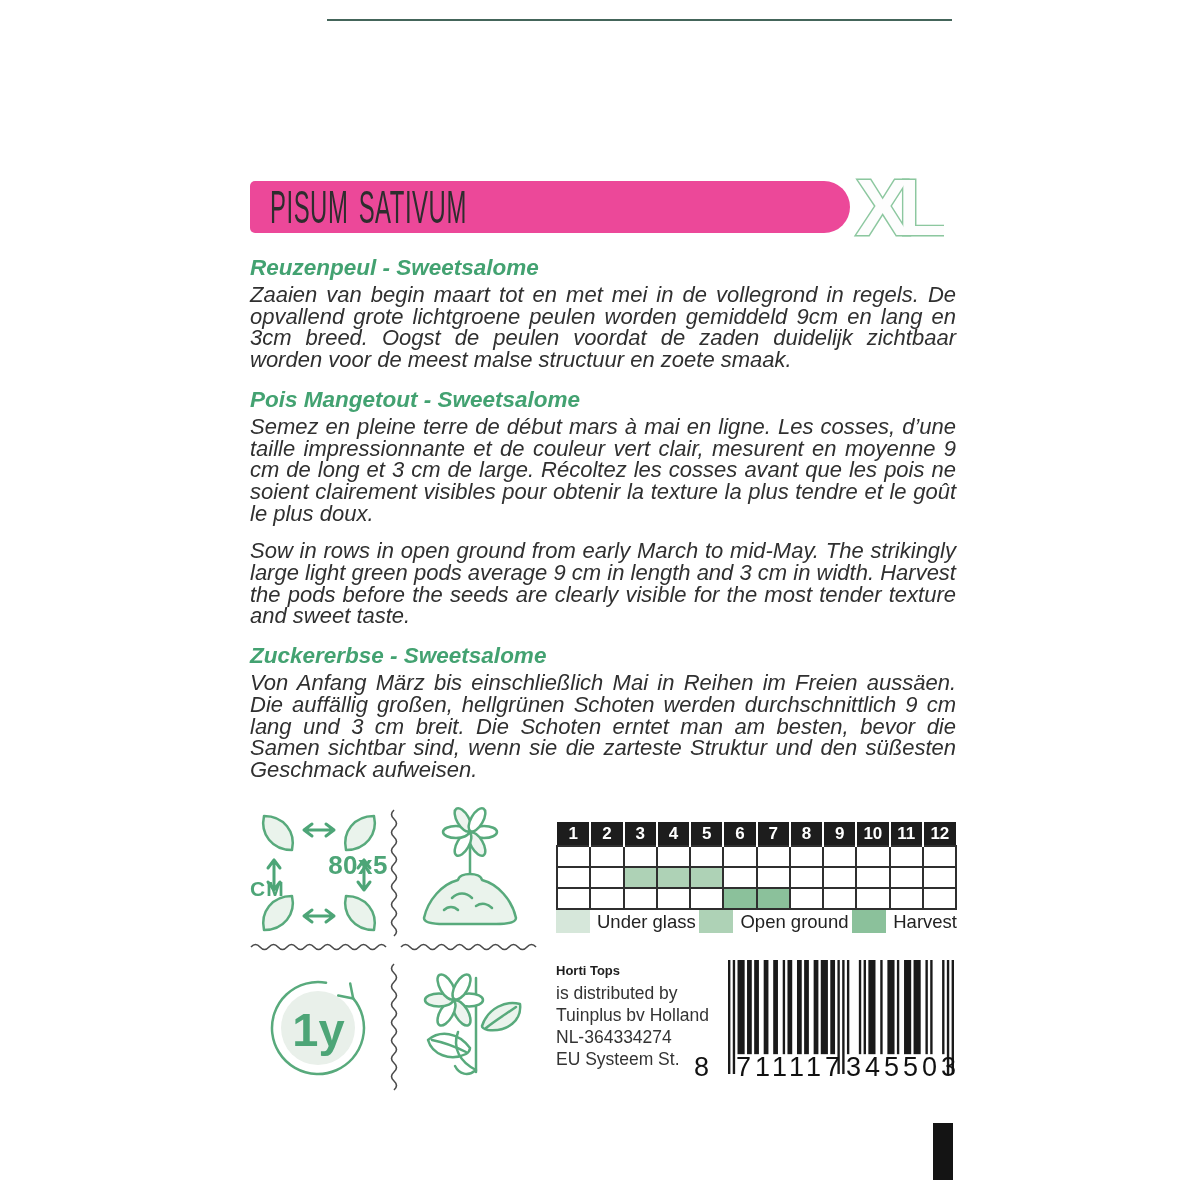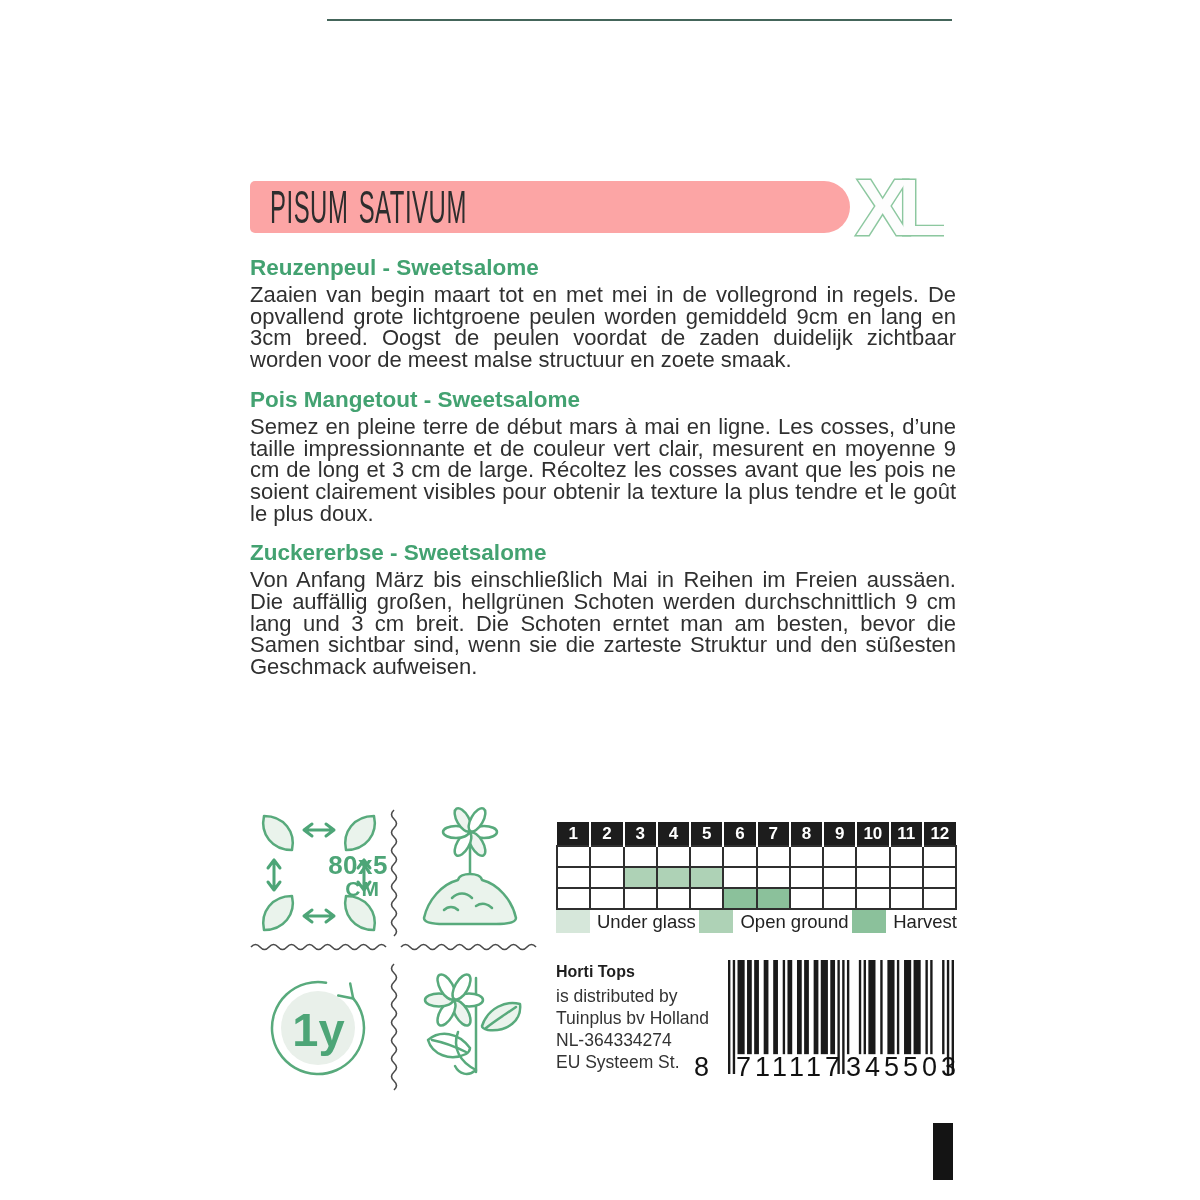--- a/index.html
+++ b/index.html
@@ -5,72 +5,72 @@
   html,body { margin:0; padding:0; background:#ffffff; }
   .page {
     position:relative; width:1200px; height:1200px; background:#ffffff;
     font-family:"Liberation Sans", sans-serif; overflow:hidden;
   }
   .top-line { position:absolute; left:327px; top:19px; width:625px; height:2px; background:#44655a; }
 
   
   .banner {
     position:absolute; left:250px; top:181px; width:600px; height:52px;
-    background:#fca5a5; display:flex; align-items:center; padding-left:20px; box-sizing:border-box;
+    background:#ec4899; display:flex; align-items:center; padding-left:20px; box-sizing:border-box;
     border-radius:5px 26px 26px 5px / 5px 50% 50% 5px;
   }
   .species {
     font-size:46px; font-weight:500; color:#2d2d2d; white-space:nowrap;
     transform:scaleX(0.52); transform-origin:left center; letter-spacing:1px; word-spacing:6px;
   }
   .xl-badge { position:absolute; left:852px; top:162px; width:92px; height:92px; }
   .xl-badge text {
     font-family:"Liberation Sans", sans-serif; font-weight:bold; font-size:84px;
     fill:#fdfdfd; stroke:#8cc79f; stroke-width:3px; paint-order:stroke; letter-spacing:-12px;
   }
 
   
-  .text-col { position:absolute; left:250px; top:255px; width:706px; }
+  .text-col { position:absolute; left:250px; top:255px; width:706px;font-style:italic; }
   .section h2 { margin:0 0 3px 0; font-size:22.5px; font-weight:bold; color:#43a271; }
   .section p  { margin:0 0 16px 0; font-size:22px; line-height:21.7px; color:#303030; text-align:justify; }
   .section:last-child p { margin-bottom:0; }
 
   
   .icon-box { position:absolute; }
   .spacing-box { left:250px; top:806px; width:138px; height:134px; }
   .mound-box   { left:402px; top:806px; width:136px; height:134px; }
   .shelf-box   { left:252px; top:962px; width:136px; height:130px; }
   .flower-box  { left:402px; top:960px; width:136px; height:132px; }
   .vwave { position:absolute; width:12px; height:130px; }
   .vwave1 { left:388px; top:808px; } .vwave2 { left:388px; top:962px; }
   .hwave { position:absolute; width:137px; height:12px; }
   .hwave-l { left:250px; top:941px; } .hwave-r { left:400px; top:941px; }
   .sp-num { position:absolute; left:0; right:0; top:44px; text-align:right;
             font-size:26px; font-weight:bold; color:#4da577; letter-spacing:0.5px; }
-  .sp-cm  { position:absolute; left:0; right:8px; top:71px; text-align:right;
+  .sp-cm  { position:absolute; left:0; right:8px; top:71px; text-align:left;
             font-size:21px; font-weight:bold; color:#4da577; letter-spacing:1px; }
   .shelf-label { position:absolute; left:-3px; right:0; top:40px; text-align:center;
             font-size:47px; font-weight:bold; color:#4da577; }
 
   
   .calendar { position:absolute; left:556px; top:822px; width:401px; }
   #cal-table { border-collapse:collapse; width:401px; table-layout:fixed; }
   #cal-table th { background:#1d1d1d; color:#ffffff; font-size:17px; font-weight:bold;
                   height:23px; border-left:2px solid #ffffff; padding:0; }
   #cal-table th:first-child { border-left:none; }
   #cal-table td { border:2px solid #2f2f2f; height:19px; padding:0; }
   .legend { position:absolute; left:556px; top:909px; width:401px; height:25px;
             display:flex; align-items:center; justify-content:space-between; }
   .legend-item { display:flex; align-items:center; }
   .legend-item .swatch { width:34px; height:23px; margin-right:7px; }
   .legend-item span { font-size:18.5px; color:#222222; }
 
   
   .distrib { position:absolute; left:556px; top:963px; width:170px; }
-  .distrib .name { font-size:16px; font-weight:bold; color:#1e1e1e; margin-bottom:4px; }
+  .distrib .name { font-size:13px; font-weight:bold; color:#1e1e1e; margin-bottom:4px; }
   .distrib .line { font-size:17.5px; color:#333333; line-height:22px; }
   .barcode { position:absolute; left:694px; top:960px; width:262px; height:130px; }
   #barcode-svg { position:absolute; left:34px; top:0; width:226px; height:114px; }
   #barcode-svg rect { fill:#1a1a1a; }
   .bc-digit { position:absolute; font-size:27px; color:#111111; top:92px; }
   .bc-lead { left:0; }
   .bc-g1 { left:42px; width:84px; text-align:center; letter-spacing:4px; }
   .bc-g2 { left:152px; width:108px; text-align:center; letter-spacing:4px; }
 
   .print-mark { position:absolute; left:933px; top:1123px; width:20px; height:57px; background:#141414; }
@@ -98,20 +98,21 @@
   <div class="text-col">
     <div class="section">
       <h2>Reuzenpeul - Sweetsalome</h2>
       <p>Zaaien van begin maart tot en met mei in de vollegrond in regels. De opvallend grote lichtgroene peulen worden gemiddeld 9cm en lang en 3cm breed. Oogst de peulen voordat de zaden duidelijk zichtbaar worden voor de meest malse structuur en zoete smaak.</p>
     </div>
     <div class="section">
       <h2>Pois Mangetout - Sweetsalome</h2>
       <p>Semez en pleine terre de début mars à mai en ligne. Les cosses, d’une taille impressionnante et de couleur vert clair, mesurent en moyenne 9 cm de long et 3 cm de large. Récoltez les cosses avant que les pois ne soient clairement visibles pour obtenir la texture la plus tendre et le goût le plus doux.</p>
     </div>
     <div class="section">
+      <p>Sow in rows in open ground from early March to mid-May. The strikingly large light green pods average 9 cm in length and 3 cm in width. Harvest the pods before the seeds are clearly visible for the most tender texture and sweet taste.</p>
     </div>
     <div class="section">
       <h2>Zuckererbse - Sweetsalome</h2>
       <p>Von Anfang März bis einschließlich Mai in Reihen im Freien aussäen. Die auffällig großen, hellgrünen Schoten werden durchschnittlich 9 cm lang und 3 cm breit. Die Schoten erntet man am besten, bevor die Samen sichtbar sind, wenn sie die zarteste Struktur und den süßesten Geschmack aufweisen.</p>
     </div>
   </div>
 
   <div class="icon-box spacing-box">
     <svg width="138" height="134" viewBox="0 0 138 134">
       <defs>

